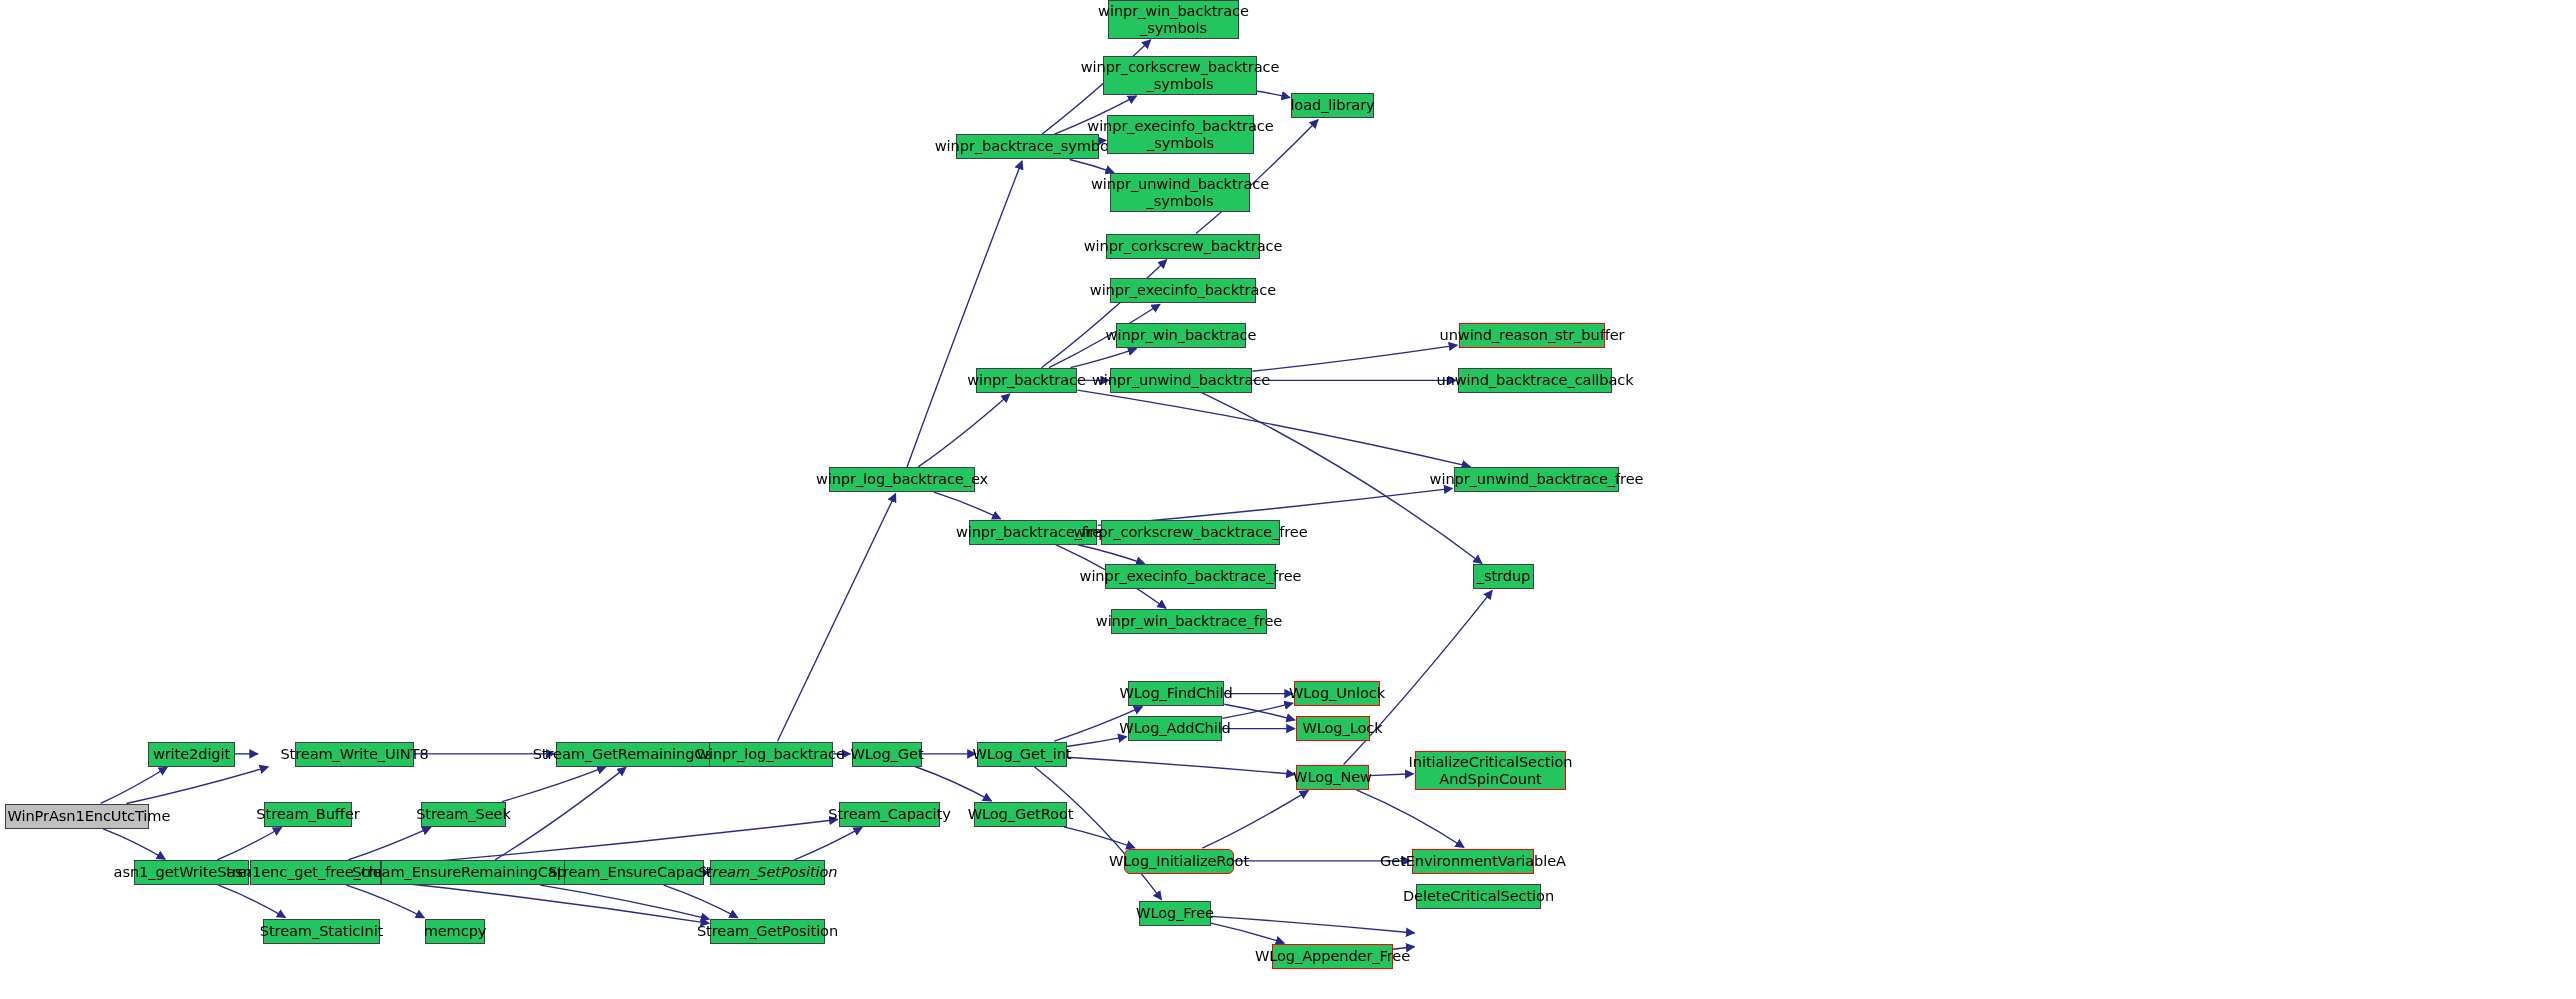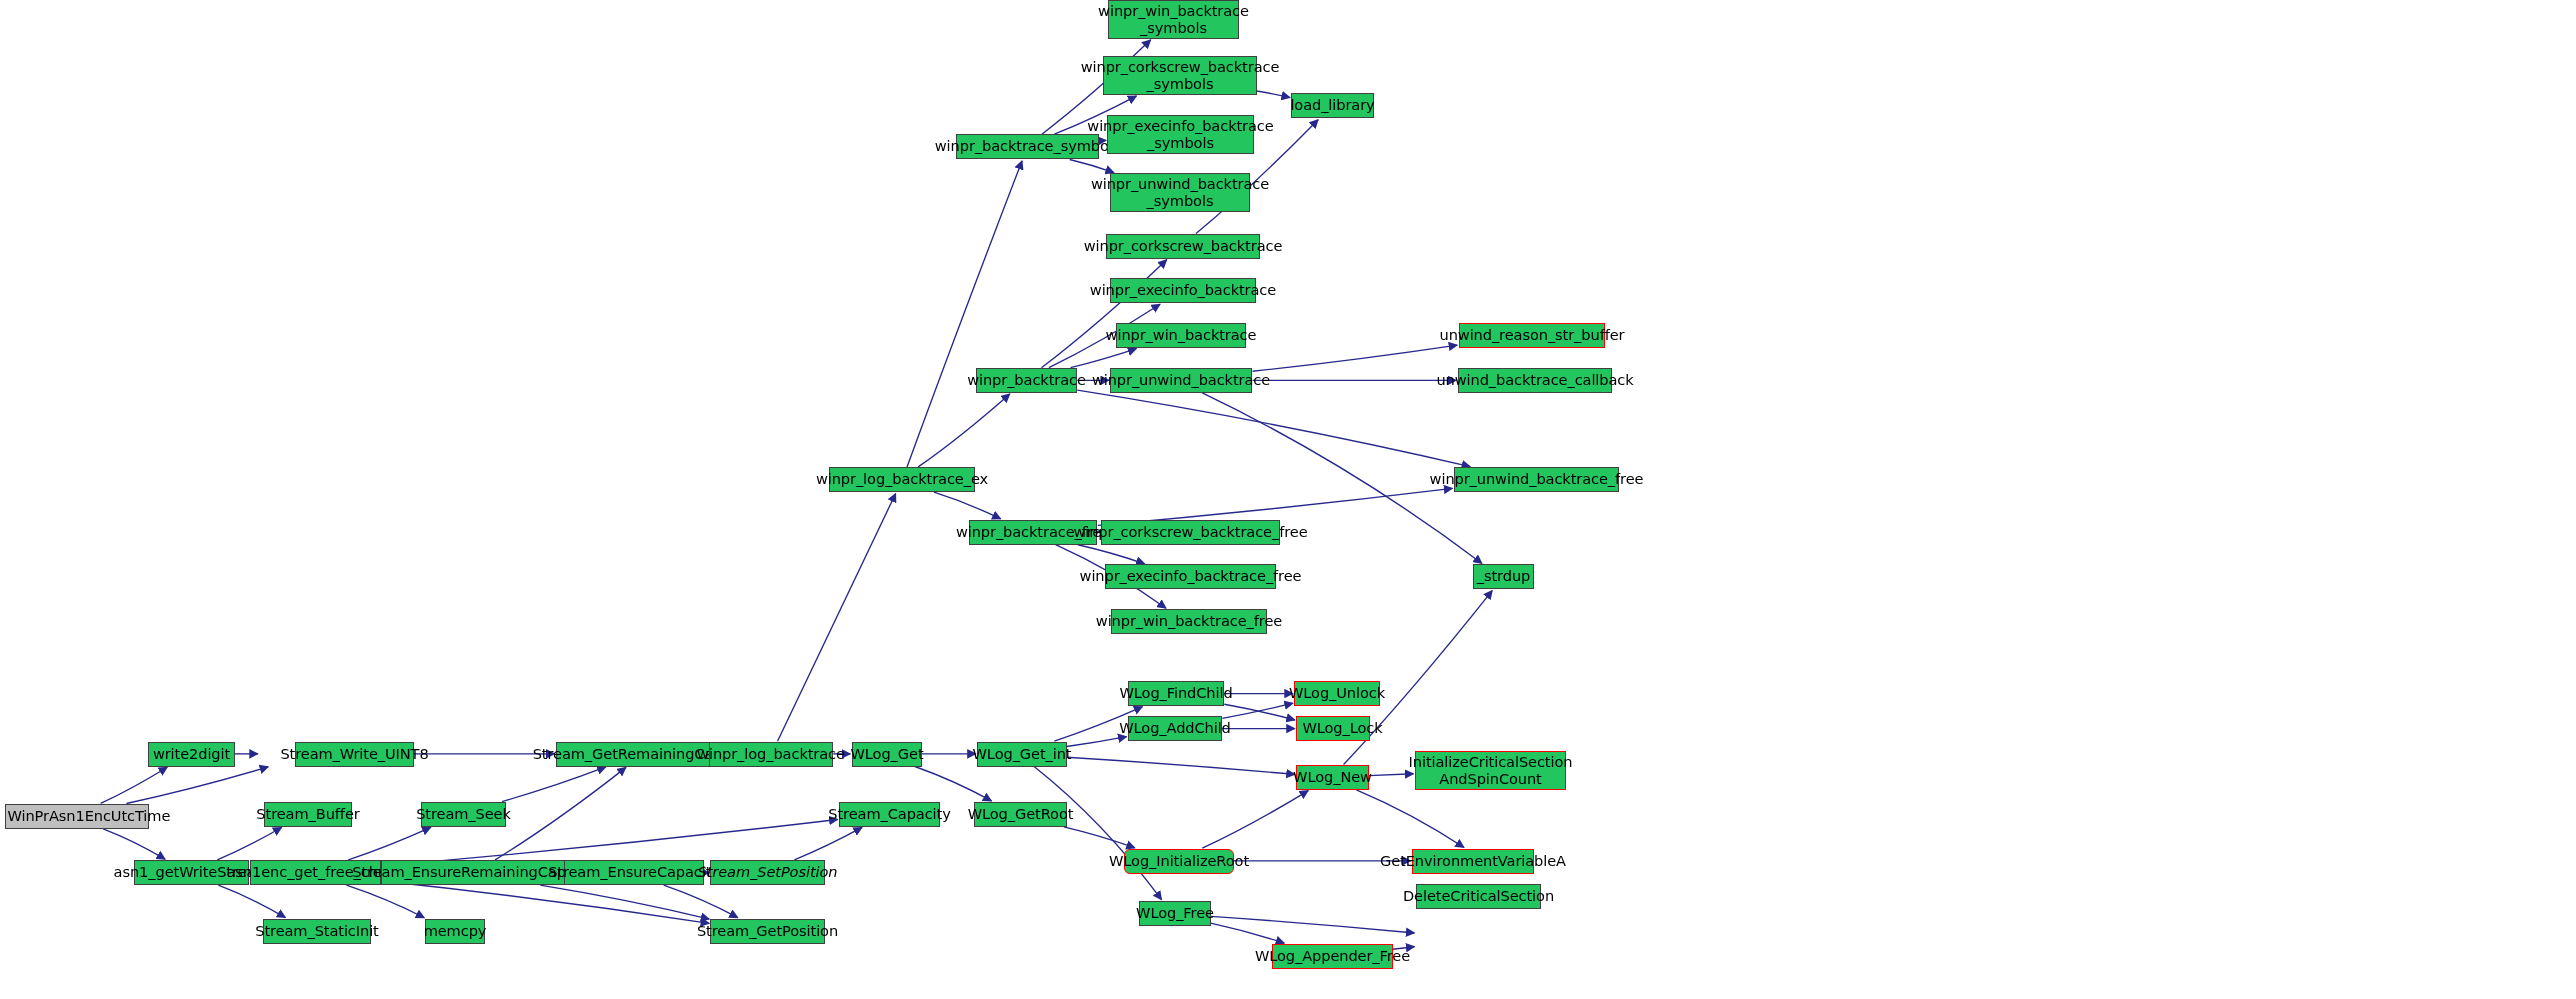--- a/index.html
+++ b/index.html
@@ -117,21 +117,21 @@
         <path d="M 1128 540.1063829787234 Q 1308.7249283112515 524.4342608764539 1492.5081158101239 502.0339685614184" fill="none" stroke="#27288c" stroke-width="1.4" marker-end="url(#arrow)"></path>
       </g>
   </svg>
   <div id="node-layer">
       <div class="node root" style="left: 4.9px; top: 804px; width: 144px; height: 25px;"><span class="lbl">WinPrAsn1EncUtcTime</span></div>
       <div class="node" style="left: 148px; top: 742px; width: 87px; height: 25px;"><span class="lbl">write2digit</span></div>
       <div class="node" style="left: 134px; top: 860px; width: 115px; height: 25px;"><span class="lbl">asn1_getWriteStream</span></div>
       <div class="node" style="left: 259px; top: 742px; width: 119px; height: 25px; margin-left: 36px;"><span class="lbl">Stream_Write_UINT8</span></div>
       <div class="node" style="left: 264px; top: 802px; width: 88px; height: 25px;"><span class="lbl">Stream_Buffer</span></div>
       <div class="node" style="left: 250px; top: 860px; width: 131px; height: 25px;"><span class="lbl">asn1enc_get_free_chunk</span></div>
-      <div class="node" style="left: 263px; top: 919px; width: 108px; height: 25px;"><span class="lbl">Stream_StaticInit</span></div>
+      <div class="node" style="left: 263px; top: 919px; width: 117px; height: 25px;"><span class="lbl">Stream_StaticInit</span></div>
       <div class="node" style="left: 421px; top: 802px; width: 85px; height: 25px;"><span class="lbl">Stream_Seek</span></div>
       <div class="node" style="left: 381px; top: 860px; width: 191px; height: 25px;"><span class="lbl">Stream_EnsureRemainingCapacity</span></div>
       <div class="node" style="left: 425px; top: 919px; width: 60px; height: 25px;"><span class="lbl">memcpy</span></div>
       <div class="node" style="left: 556px; top: 742px; width: 178px; height: 25px;"><span class="lbl">Stream_GetRemainingCapacity</span></div>
       <div class="node" style="left: 564px; top: 860px; width: 140px; height: 25px;"><span class="lbl">Stream_EnsureCapacity</span></div>
       <div class="node" style="left: 710px; top: 860px; width: 115px; height: 25px; font-style: italic;"><span class="lbl">Stream_SetPosition</span></div>
       <div class="node" style="left: 710px; top: 919px; width: 115px; height: 25px;"><span class="lbl">Stream_GetPosition</span></div>
       <div class="node" style="left: 709px; top: 742px; width: 124px; height: 25px;"><span class="lbl">winpr_log_backtrace</span></div>
       <div class="node" style="left: 839px; top: 802px; width: 101px; height: 25px;"><span class="lbl">Stream_Capacity</span></div>
       <div class="node" style="left: 852px; top: 742px; width: 70px; height: 25px;"><span class="lbl">WLog_Get</span></div>

